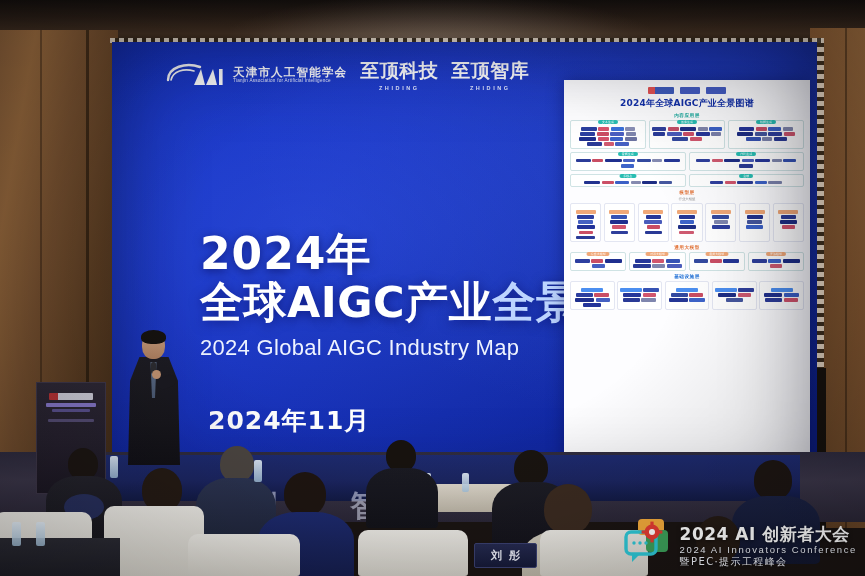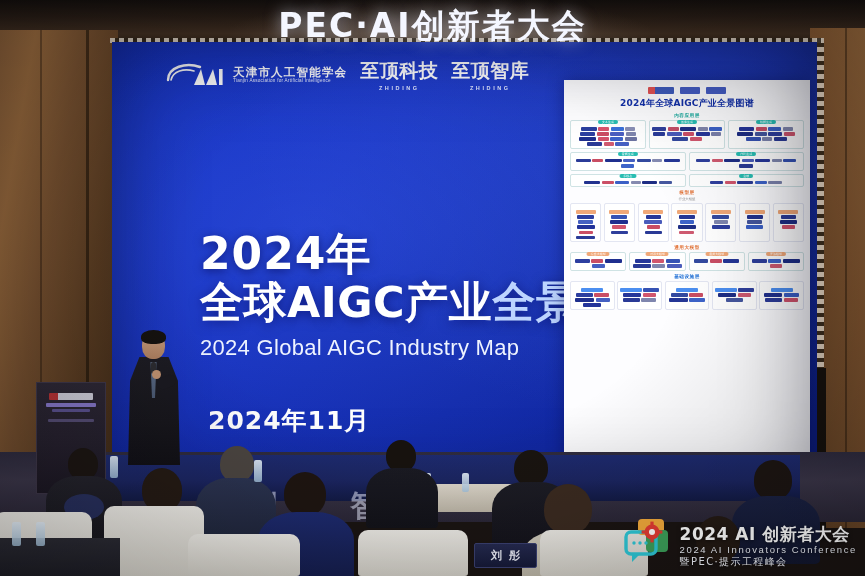--- a/index.html
+++ b/index.html
@@ -155,24 +155,20 @@
 <div class="stage">
 
   <div class="ceiling"></div>
   <div class="ceiling-glow"></div>
   <div class="wall-left"></div>
   <div class="wall-left-seam"></div>
   <div class="wall-left-seam2"></div>
   <div class="wall-right"></div>
   <div class="wall-right-seam"></div>
 
-  <div style="position:absolute;left:0;top:4px;width:865px;text-align:center;z-index:6;">
-    <span style="font-size:33px;font-weight:bold;color:#f4f6ff;letter-spacing:2px;
-                 font-family:'DejaVu Sans',sans-serif;text-shadow:0 0 16px rgba(220,230,255,.55);">PEC·AI创新者大会</span>
-  </div>
 
   <div class="strip strip-right"></div>
   <div class="strip strip-top"></div>
   <div class="dark-gap-r"></div>
 
   <div class="screen">
     <div class="screen-glow"></div>
 
     <div class="logo-bar">
       <div class="taai">

